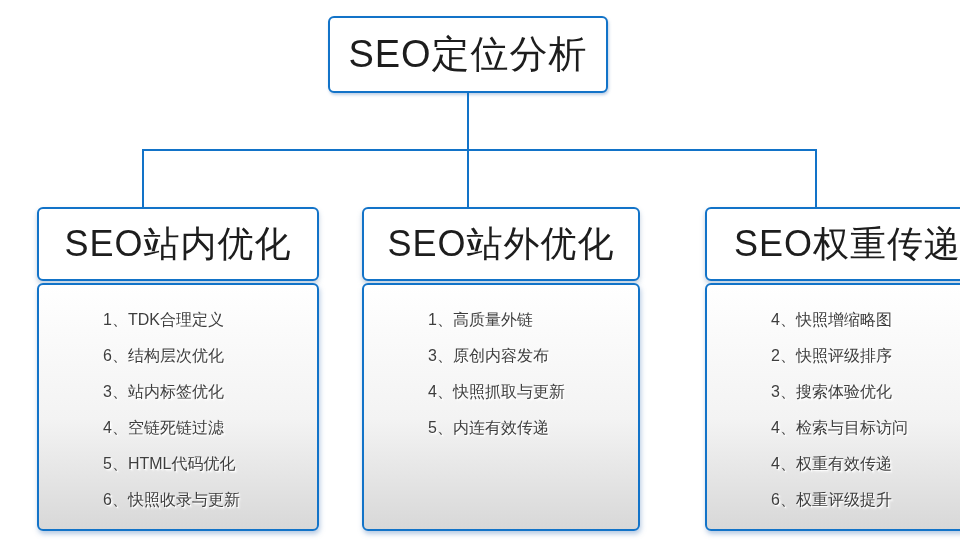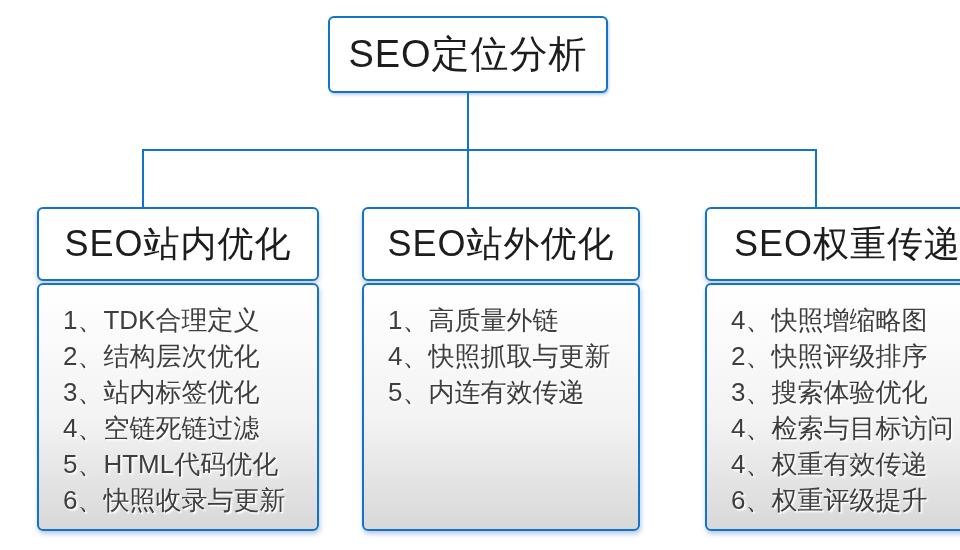--- a/index.html
+++ b/index.html
@@ -66,25 +66,26 @@
     margin-top: 2px;
     width: 100%;
     height: 248px;
     border: 2px solid var(--accent);
     border-radius: 6px;
     background: linear-gradient(to bottom, var(--body-top) 0%, #f3f3f3 55%, var(--body-bottom) 100%);
     padding: 17px 0 0 24px;
     box-shadow: 1px 3px 5px rgba(110, 150, 200, 0.50);
   }
   .list-item {
-    font-size: 26px;
+    font-size: 16px;
     line-height: 36px;
     color: var(--item-text);
     white-space: nowrap;
     text-shadow: 1px 1px 0 #ffffff, 2px 2px 2px rgba(255, 255, 255, 0.75);
+    margin-left: 40px;
   }
 </style>
 </head>
 <body>
 
 <div class="canvas">
 
   <div class="box root-node">
     <span>SEO定位分析</span>
   </div>
@@ -94,34 +95,35 @@
   <div class="line" style="left:142px; top:149px; width:2px; height:58px;"></div>
   <div class="line" style="left:467px; top:149px; width:2px; height:58px;"></div>
   <div class="line" style="left:815px; top:149px; width:2px; height:58px;"></div>
 
   <div class="branch" style="left:5px; width:282px;">
     <div class="branch-header">
       <span>SEO站内优化</span>
     </div>
     <div class="branch-body">
       <div class="list-item">1、TDK合理定义</div>
-      <div class="list-item">2、结构层次优化</div>
+      <div class="list-item">6、结构层次优化</div>
       <div class="list-item">3、站内标签优化</div>
       <div class="list-item">4、空链死链过滤</div>
       <div class="list-item">5、HTML代码优化</div>
       <div class="list-item">6、快照收录与更新</div>
     </div>
   </div>
 
   <div class="branch" style="left:330px; width:278px;">
     <div class="branch-header">
       <span>SEO站外优化</span>
     </div>
     <div class="branch-body">
       <div class="list-item">1、高质量外链</div>
+      <div class="list-item">3、原创内容发布</div>
       <div class="list-item">4、快照抓取与更新</div>
       <div class="list-item">5、内连有效传递</div>
     </div>
   </div>
 
   <div class="branch" style="left:673px; width:285px;">
     <div class="branch-header">
       <span>SEO权重传递</span>
     </div>
     <div class="branch-body">

